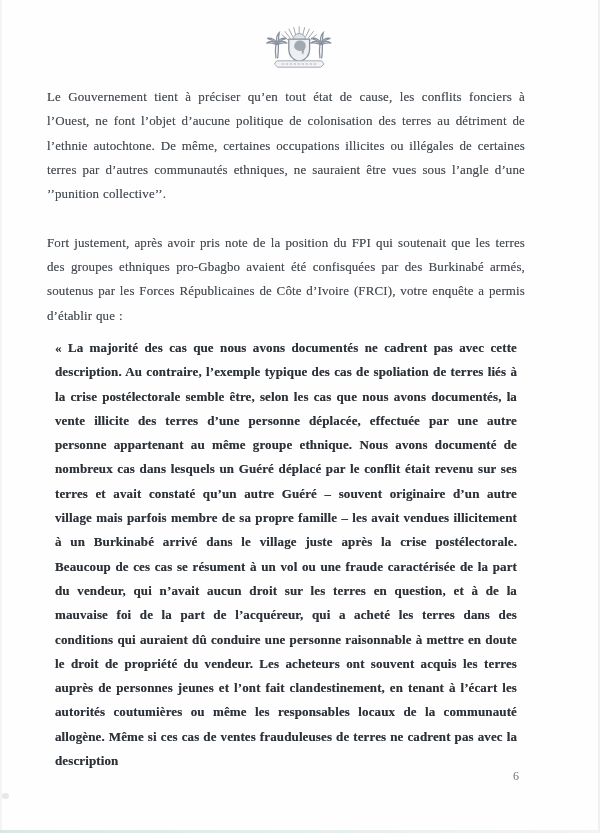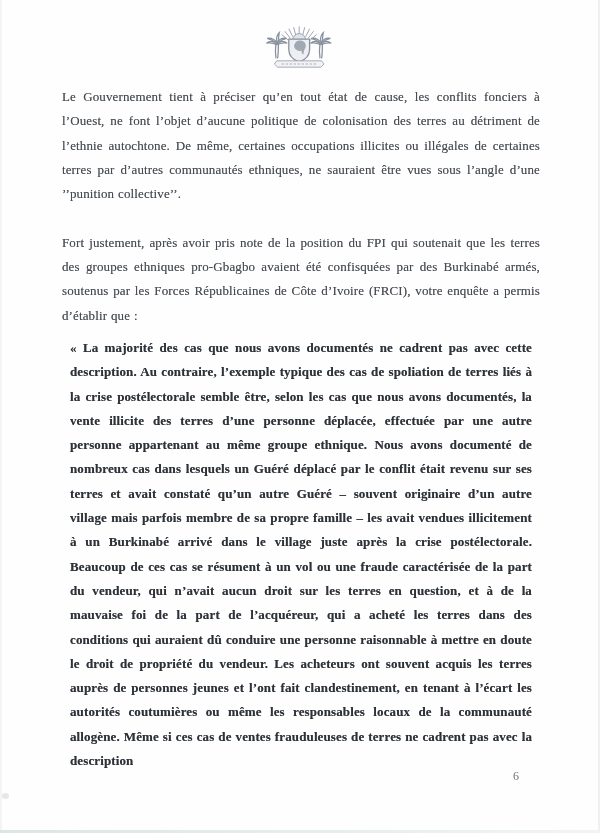--- a/index.html
+++ b/index.html
@@ -48,21 +48,21 @@
     top: 24px;
     left: 50%;
     transform: translateX(-51%);
     width: 80px;
     height: 48px;
     opacity: 0.92;
   }
   .content {
     position: absolute;
     top: 85px;
-    left: 62px;
+    left: 47px;
     width: 478px;
     font-size: 13px;
     line-height: 24.3px;
     color: #474c52;
     text-align: justify;
     letter-spacing: 0.12px;
     word-spacing: 0.5px;
     text-shadow: 0 0 0.5px rgba(71, 76, 82, 0.55);
   }
   .para {

